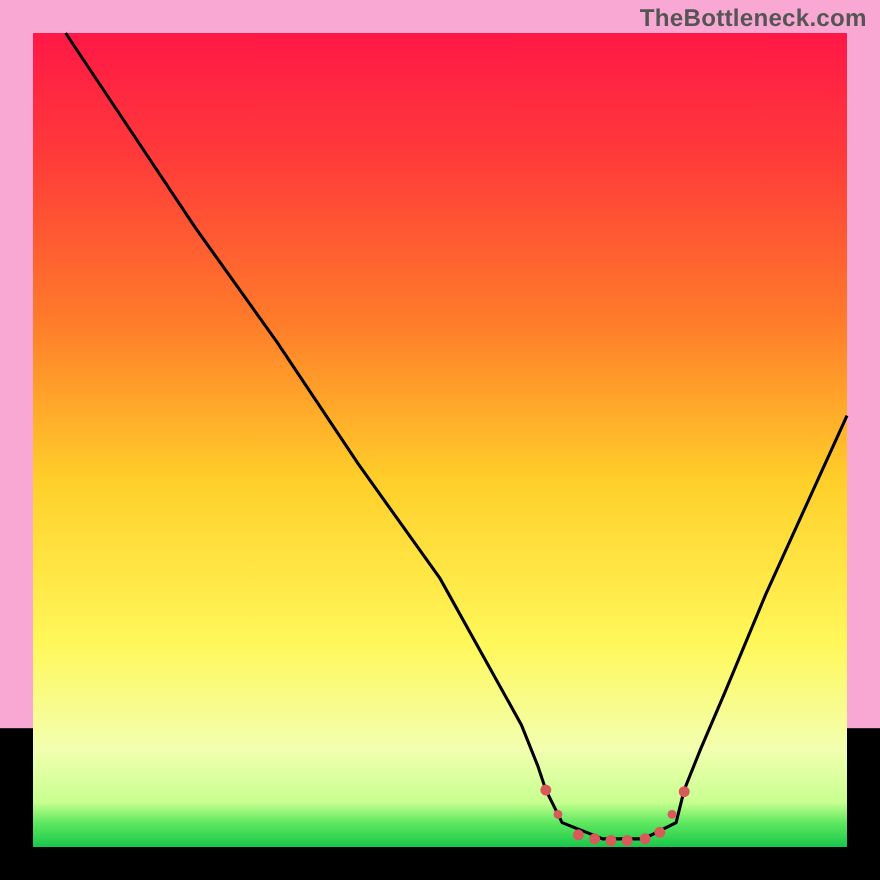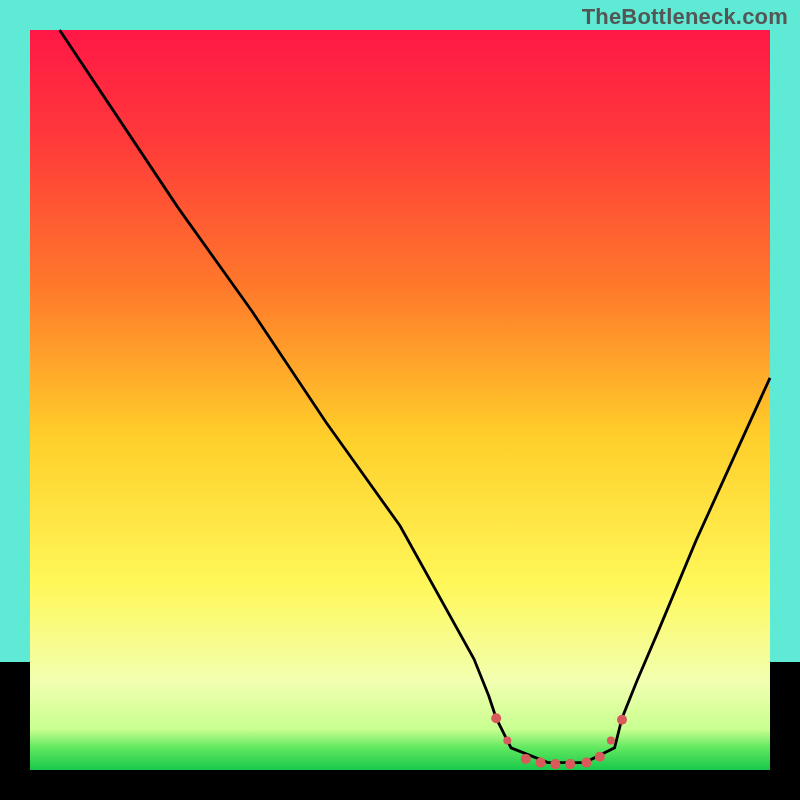--- a/index.html
+++ b/index.html
@@ -8,21 +8,21 @@
     width: 800px;
     height: 800px;
     background: #000;
     overflow: hidden;
     font-family: Arial, Helvetica, sans-serif;
   }
   .frame {
     position: relative;
     width: 800px;
     height: 662px;
-    background: #5eead4;
+    background: #f9a8d4;
   }
   .watermark {
     position: absolute;
     top: 4px;
     right: 12px;
     z-index: 10;
     font-size: 22px;
     font-weight: 600;
     color: #555;
     letter-spacing: 0.2px;

